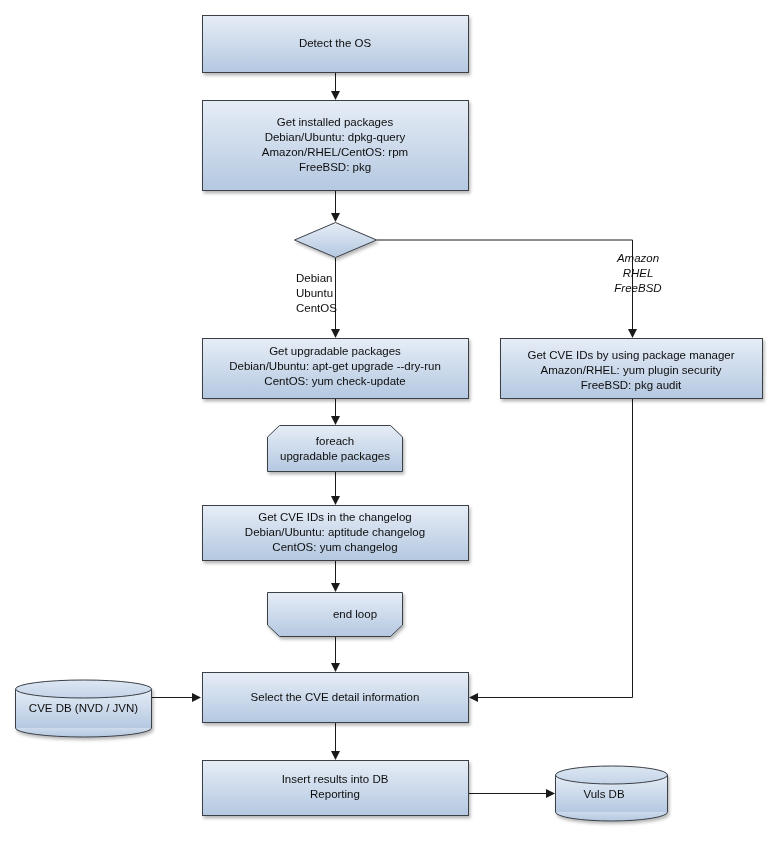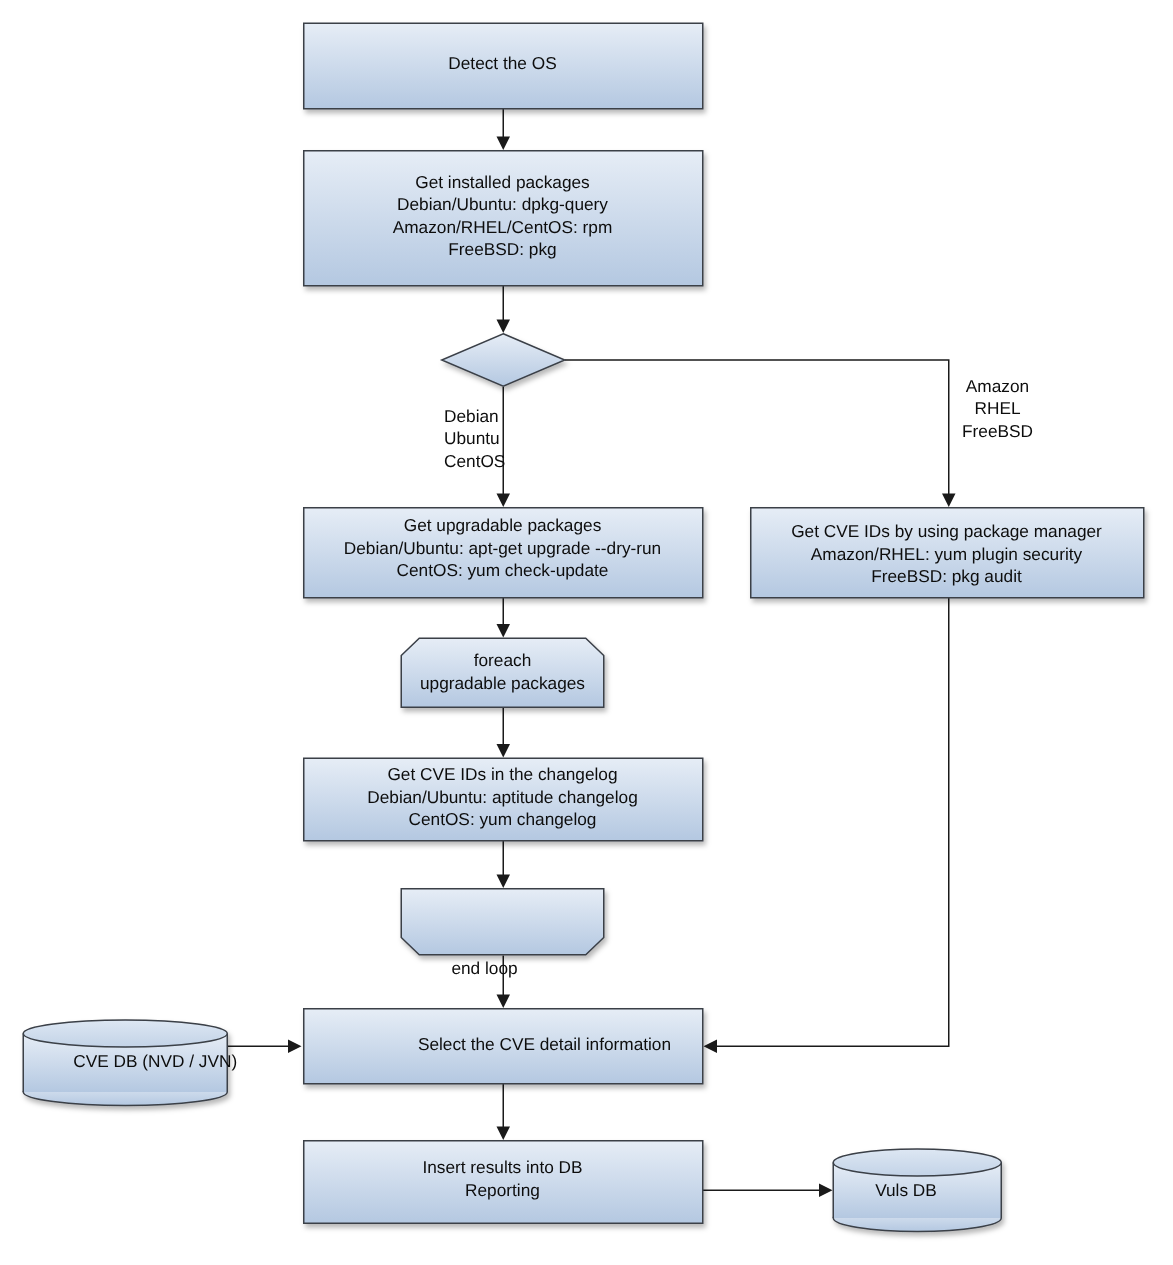--- a/index.html
+++ b/index.html
@@ -124,43 +124,43 @@
 
   <div class="node-label" style="left:202px; top:100px; width:266px; height:90px;">Get installed packages
 Debian/Ubuntu: dpkg-query
 Amazon/RHEL/CentOS: rpm
 FreeBSD: pkg</div>
 
   <div class="branch-label left" style="left:286px; top:271px; width:54px;margin-left:10px;">Debian
 Ubuntu
 CentOS</div>
 
-  <div class="branch-label right" style="left:633px; top:251px; width:64px;">Amazon
+  <div class="branch-label right" style="left:606px; top:251px; width:64px;font-style:italic;">Amazon
 RHEL
 FreeBSD</div>
 
   <div class="node-label" style="left:202px; top:338px; width:266px; height:56px;">Get upgradable packages
 Debian/Ubuntu: apt-get upgrade --dry-run
 CentOS: yum check-update</div>
 
   <div class="node-label" style="left:500px; top:338px; width:262px; height:64px;">Get CVE IDs by using package manager
 Amazon/RHEL: yum plugin security
 FreeBSD: pkg audit</div>
 
   <div class="node-label" style="left:267px; top:425px; width:136px; height:47px;">foreach
 upgradable packages</div>
 
   <div class="node-label" style="left:202px; top:505px; width:266px; height:55px;">Get CVE IDs in the changelog
 Debian/Ubuntu: aptitude changelog
 CentOS: yum changelog</div>
 
-  <div class="node-label" style="left:267px; top:624px; width:112px; height:45px;">end loop</div>
+  <div class="node-label" style="left:267px; top:592px; width:112px; height:45px;padding-left:32px;">end loop</div>
 
-  <div class="node-label" style="left:202px; top:672px; width:266px; height:50px;margin-left:28px;">Select the CVE detail information</div>
+  <div class="node-label" style="left:202px; top:672px; width:266px; height:50px;">Select the CVE detail information</div>
 
-  <div class="node-label" style="left:15px; top:688px; width:137px; height:40px;padding-left:20px;">CVE DB (NVD / JVN)</div>
+  <div class="node-label" style="left:15px; top:688px; width:137px; height:40px;">CVE DB (NVD / JVN)</div>
 
   <div class="node-label" style="left:202px; top:760px; width:266px; height:53px;">Insert results into DB
 Reporting</div>
 
   <div class="node-label" style="left:555px; top:774px; width:98px; height:40px;">Vuls DB</div>
 
 </div>
 
 </body></html>

